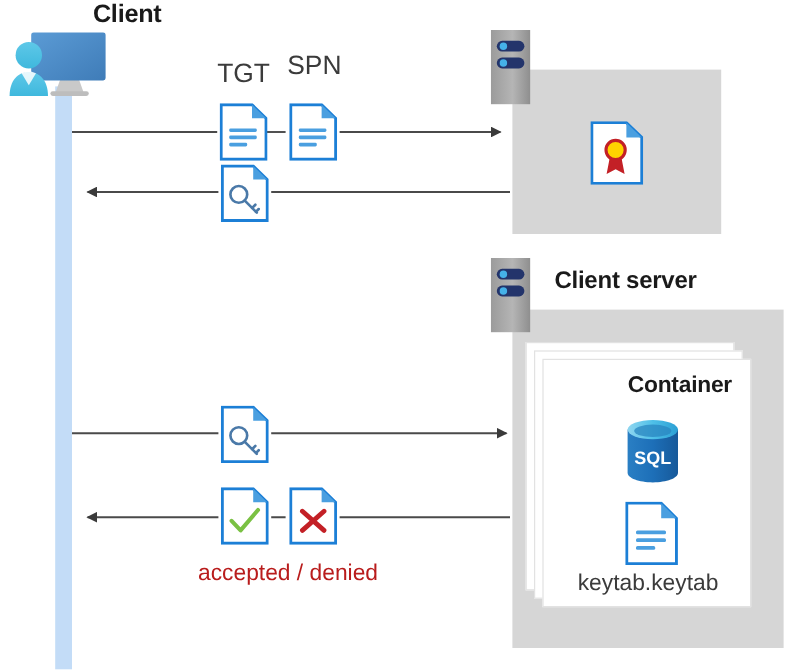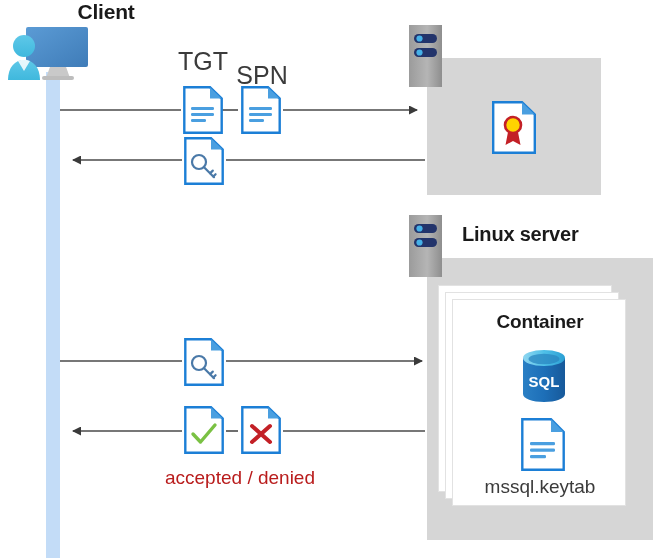--- a/index.html
+++ b/index.html
@@ -6,26 +6,26 @@
   body{width:660px;height:558px;position:relative;overflow:hidden;
        font-family:"Liberation Sans",sans-serif;color:#333333;}
   .stage{position:absolute;left:0;top:0;width:660px;height:558px;padding-left:11px;}
   .abs{position:absolute;}
 
   
   .title-bold{font-weight:bold;color:#1a1a1a;letter-spacing:-0.2px;}
   #client-title{left:36px;top:0px;width:140px;font-size:21px;line-height:24px;text-align:center;}
   #dc-title{left:462px;top:2px;width:180px;font-size:20px;line-height:25px;text-align:left;}
   #linux-title{left:462px;top:222px;width:190px;font-size:20px;line-height:25px;text-align:left;}
-  #container-title{left:470px;top:310px;width:140px;font-size:19px;line-height:23px;text-align:center;}
+  #container-title{left:470px;top:310px;width:140px;font-size:19px;line-height:23px;text-align:right;}
   #keytab-label{left:455px;top:475px;width:170px;font-size:19px;line-height:23px;text-align:center;color:#3b3b3b;}
   #accepted-denied{left:140px;top:466px;width:200px;font-size:19px;line-height:23px;text-align:center;color:#b91c1c;}
-  .msg-label{font-size:25px;line-height:22px;color:#3b3b3b;text-align:center;}
+  .msg-label{font-size:22px;line-height:22px;color:#3b3b3b;text-align:center;}
   #tgt-label{left:176px;top:50px;width:54px;}
-  #spn-label{left:234px;top:64px;width:56px;}
+  #spn-label{left:234px;top:44px;width:56px;}
 
   
   #client-lifeline{left:46px;top:72px;width:14px;height:486px;background:#c3dcf7;}
 
   
   #dc-panel{left:427px;top:58px;width:174px;height:137px;background:#d6d6d6;}
   #linux-panel{left:427px;top:258px;width:226px;height:282px;background:#d6d6d6;}
 
   
   .server-icon{width:33px;height:62px;}
@@ -147,21 +147,21 @@
     <rect x="8" y="33" width="15" height="3" rx="1.2" fill="#4a9fe0"></rect>
   </svg>
 
   <svg class="abs doc-icon" style="left:184px;top:137px;" viewBox="0 0 40 48">
     <path d="M1.3,1.3 H27 L38.7,12.6 V46.7 H1.3 z" fill="#ffffff" stroke="#1c7fd6" stroke-width="2.4"></path>
     <path d="M27,1.3 L38.7,12.6 H27 z" fill="#4a9fe0"></path>
     <circle cx="15" cy="25" r="7" fill="none" stroke="#4a79a8" stroke-width="2.2"></circle>
     <path d="M19.8,30 L30,40.2 M26,36.4 L28.8,33.6 M29.2,39.6 L31.6,37.2" stroke="#4a79a8" stroke-width="2.2" fill="none" stroke-linecap="round"></path>
   </svg>
 
-  <div class="abs title-bold" id="linux-title">Linux server</div>
+  <div class="abs title-bold" id="linux-title">Client server</div>
 
   <div class="abs" id="linux-panel"></div>
 
   <svg class="abs server-icon" id="linux-server-icon" viewBox="0 0 33 62">
     <rect x="0" y="0" width="33" height="62" fill="url(#srvGrad)"></rect>
     <rect x="5" y="9" width="23" height="9" rx="4.5" fill="#23346b"></rect>
     <circle cx="10.5" cy="13.5" r="3.1" fill="#45b1e8"></circle>
     <rect x="5" y="23" width="23" height="9" rx="4.5" fill="#23346b"></rect>
     <circle cx="10.5" cy="27.5" r="3.1" fill="#45b1e8"></circle>
   </svg>
@@ -192,21 +192,21 @@
   </svg>
 
   <svg class="abs doc-icon-lg" style="left:521px;top:418px;" viewBox="0 0 44 53">
     <path d="M1.3,1.3 H30 L42.7,13.9 V51.7 H1.3 z" fill="#ffffff" stroke="#1c7fd6" stroke-width="2.4"></path>
     <path d="M30,1.3 L42.7,13.9 H30 z" fill="#4a9fe0"></path>
     <rect x="9" y="24" width="25" height="3.2" rx="1.3" fill="#4a9fe0"></rect>
     <rect x="9" y="30.5" width="25" height="3.2" rx="1.3" fill="#4a9fe0"></rect>
     <rect x="9" y="37" width="16" height="3.2" rx="1.3" fill="#4a9fe0"></rect>
   </svg>
 
-  <div class="abs" id="keytab-label">mssql.keytab</div>
+  <div class="abs" id="keytab-label">keytab.keytab</div>
 
   <svg class="abs doc-icon" style="left:184px;top:338px;" viewBox="0 0 40 48">
     <path d="M1.3,1.3 H27 L38.7,12.6 V46.7 H1.3 z" fill="#ffffff" stroke="#1c7fd6" stroke-width="2.4"></path>
     <path d="M27,1.3 L38.7,12.6 H27 z" fill="#4a9fe0"></path>
     <circle cx="15" cy="25" r="7" fill="none" stroke="#4a79a8" stroke-width="2.2"></circle>
     <path d="M19.8,30 L30,40.2 M26,36.4 L28.8,33.6 M29.2,39.6 L31.6,37.2" stroke="#4a79a8" stroke-width="2.2" fill="none" stroke-linecap="round"></path>
   </svg>
 
   <svg class="abs doc-icon" style="left:184px;top:406px;" viewBox="0 0 40 48">
     <path d="M1.3,1.3 H27 L38.7,12.6 V46.7 H1.3 z" fill="#ffffff" stroke="#1c7fd6" stroke-width="2.4"></path>

